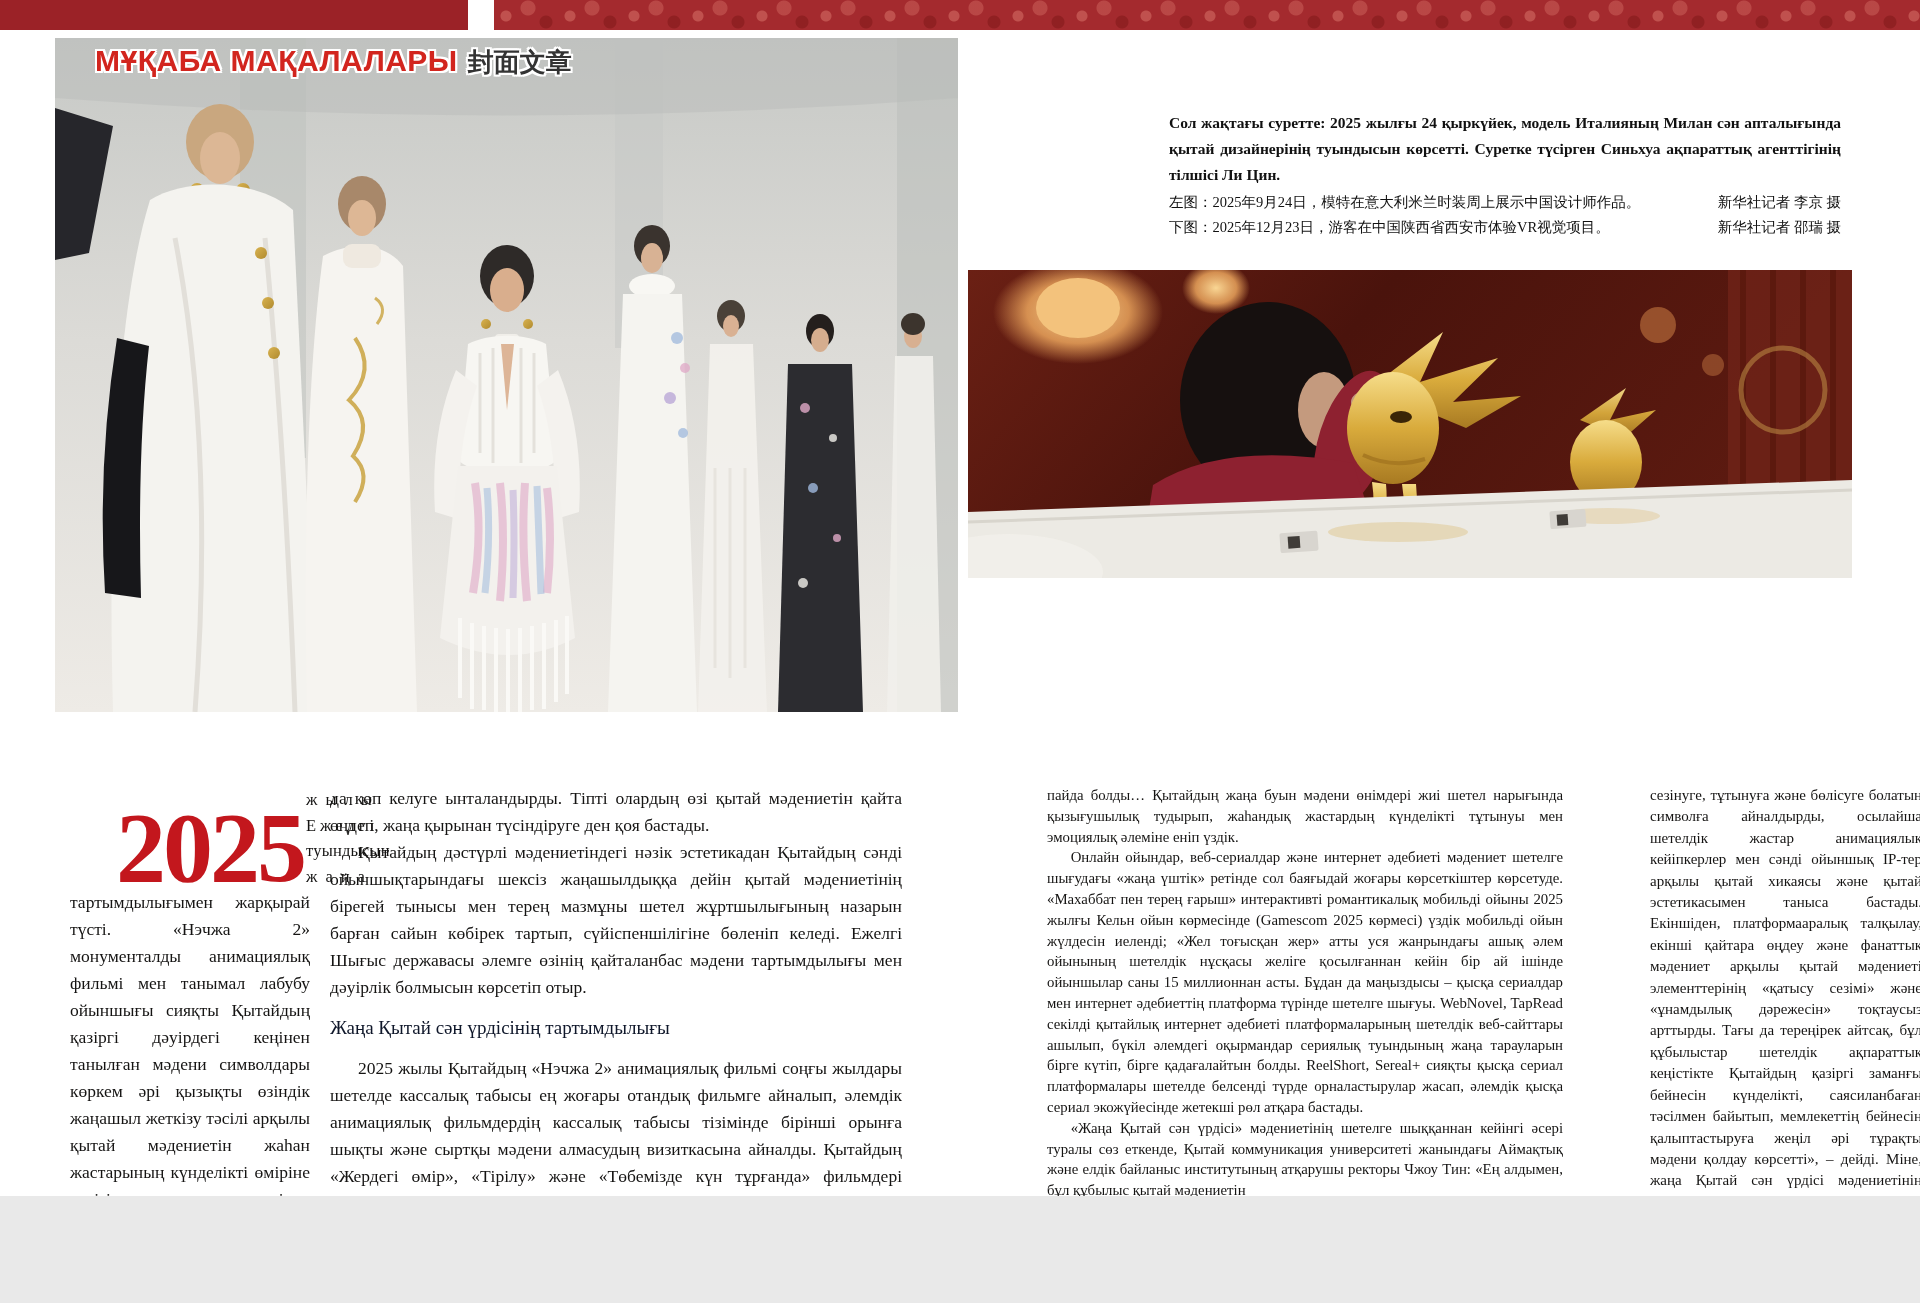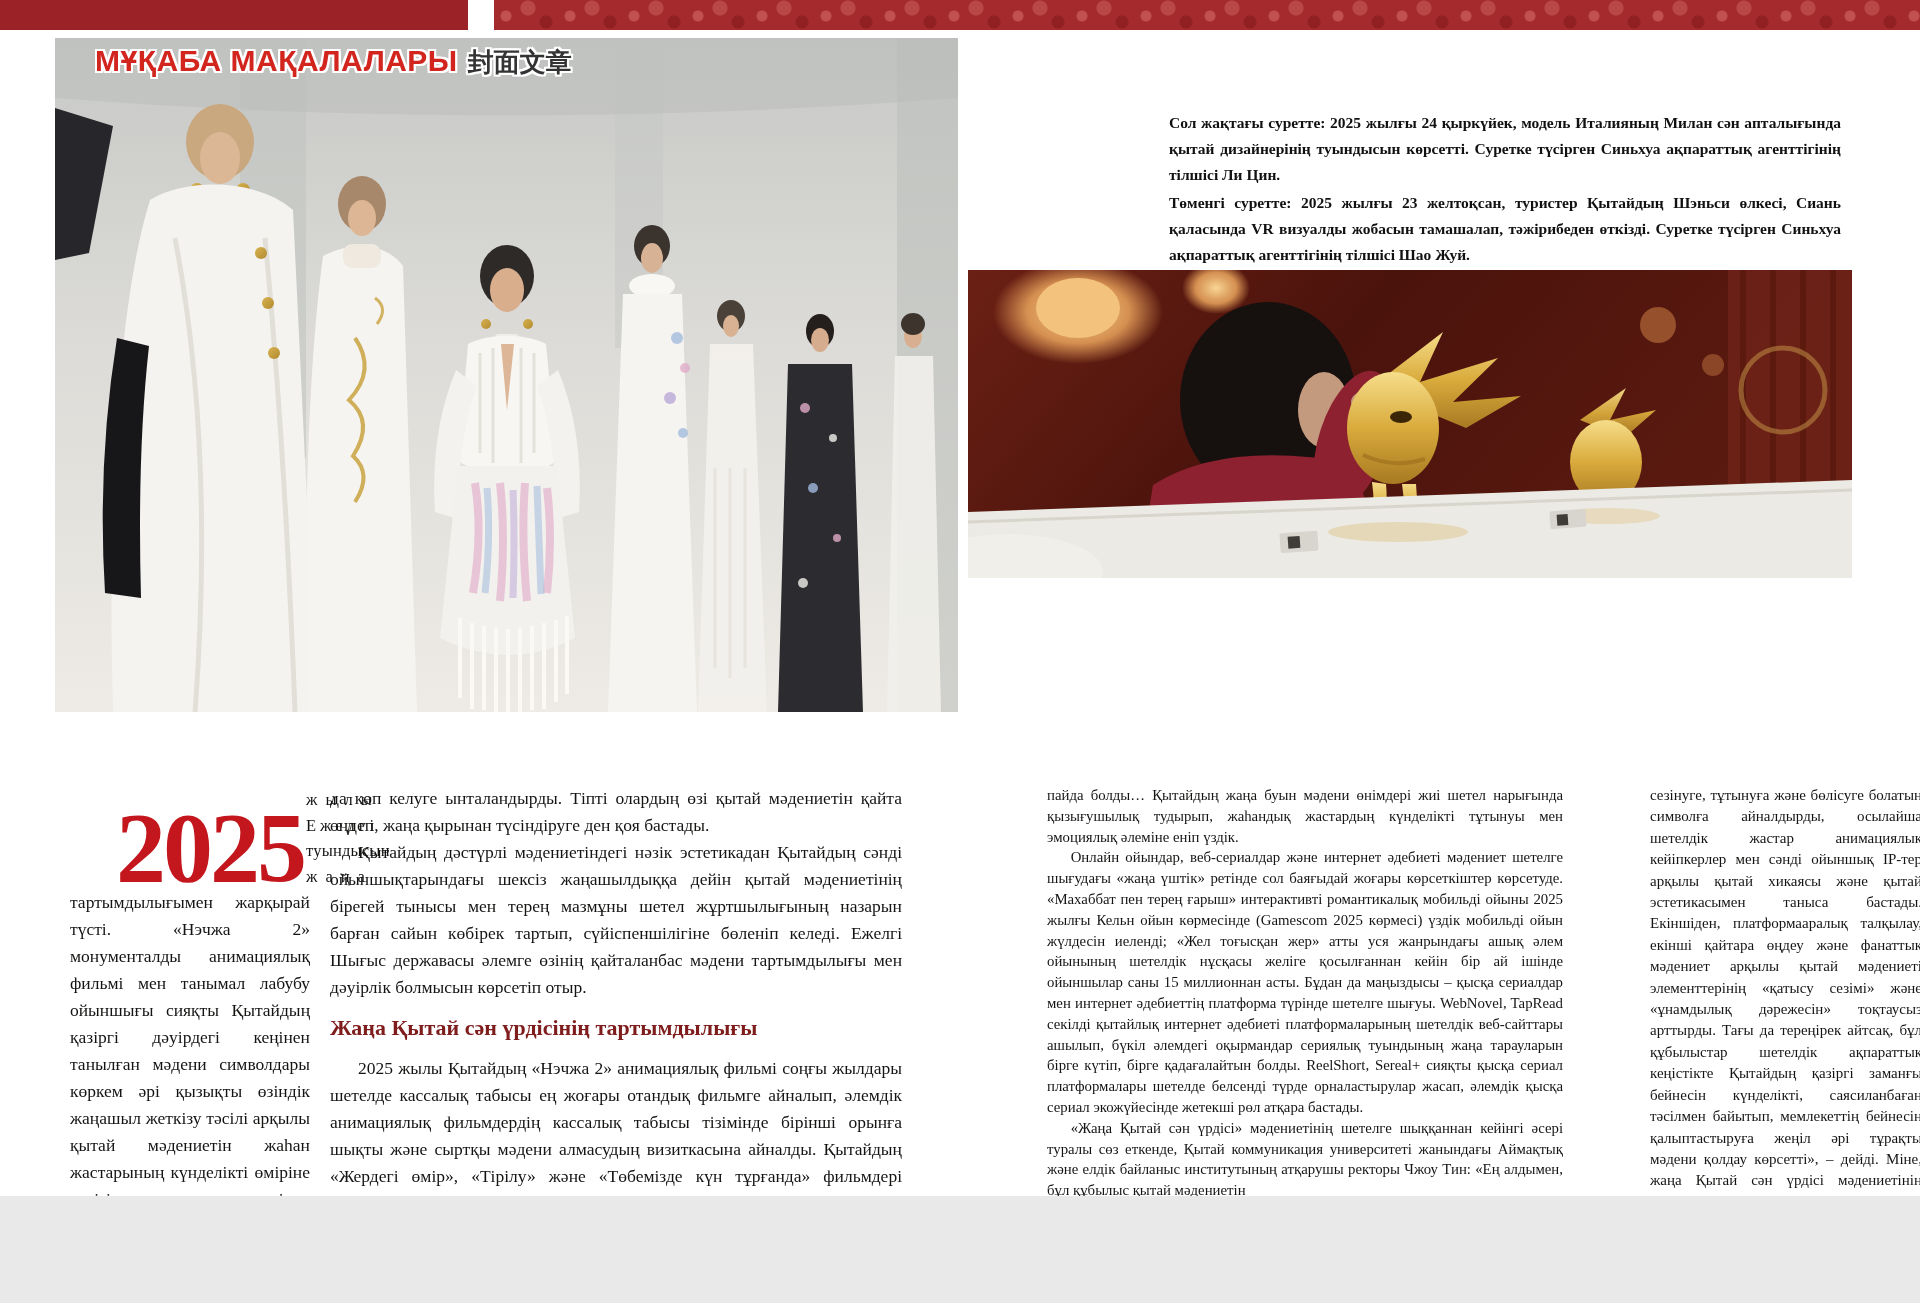--- a/index.html
+++ b/index.html
@@ -50,21 +50,21 @@
   .lead-row{display:flex;align-items:flex-end;height:104px;overflow:visible;margin-left:46px;}
   .dropcap{font-family:"Liberation Serif",serif;font-weight:bold;color:#c3171d;
            font-size:100px;line-height:82px;letter-spacing:-3px;}
   .runin{width:76px;margin-left:2px;padding-top:2px;font-size:16.5px;line-height:25.5px;color:#151413;}
   .runin div{white-space:nowrap;}
   .runin div:nth-child(1){letter-spacing:8px;}
   .runin div:nth-child(2){letter-spacing:4px;}
   .runin div:nth-child(3){letter-spacing:0.2px;}
   .runin div:nth-child(4){letter-spacing:8px;}
 
-  .red-heading{font-size:22px;font-weight:bold;color:#7f1d1d;text-align:left;
+  .red-heading{font-size:19px;font-weight:normal;color:#0f172a;text-align:left;
                margin:13px 0 14px 0 !important;}
 
   
   .footer{position:absolute;top:1264px;display:flex;align-items:center;gap:24px;
           font-family:"Liberation Sans",sans-serif;font-size:16px;color:#1c1c1c;}
   .footer-left{left:48px;}
   .footer-right{right:48px;}
   .pagenum{display:inline-flex;align-items:center;justify-content:center;min-width:27px;height:21px;
            background:#cf1b20;color:#fff;font-weight:bold;font-size:15px;border-radius:4px;}
   .mag{font-weight:bold;letter-spacing:.3px;margin-top:40px;}
@@ -170,21 +170,20 @@
     </svg>
 
   </div>
 
   <div class="page-header">
     <span class="kk">МҰҚАБА МАҚАЛАЛАРЫ</span><span class="zh">封面文章</span>
   </div>
 
   <div class="captions">
     <p class="cap-kk">Сол жақтағы суретте: 2025 жылғы 24 қыркүйек, модель Италияның Милан сән апталығында қытай дизайнерінің туындысын көрсетті. Суретке түсірген Синьхуа ақпараттық агенттігінің тілшісі Ли Цин.</p>
-    <p class="cap-kk">Төменгі суретте: 2025 жылғы 23 желтоқсан, туристер Қытайдың Шэньси өлкесі, Сиань қаласында VR визуалды жобасын тамашалап, тәжірибеден өткізді. Суретке түсірген Синьхуа ақпараттық агенттігінің тілшісі Шао Жуй.</p>
     <div class="cap-zh">
       <span>左图：2025年9月24日，模特在意大利米兰时装周上展示中国设计师作品。</span>
       <span class="credit">新华社记者 李京 摄</span>
     </div>
     <div class="cap-zh">
       <span>下图：2025年12月23日，游客在中国陕西省西安市体验VR视觉项目。</span>
       <span class="credit">新华社记者 邵瑞 摄</span>
     </div>
   </div>
 

